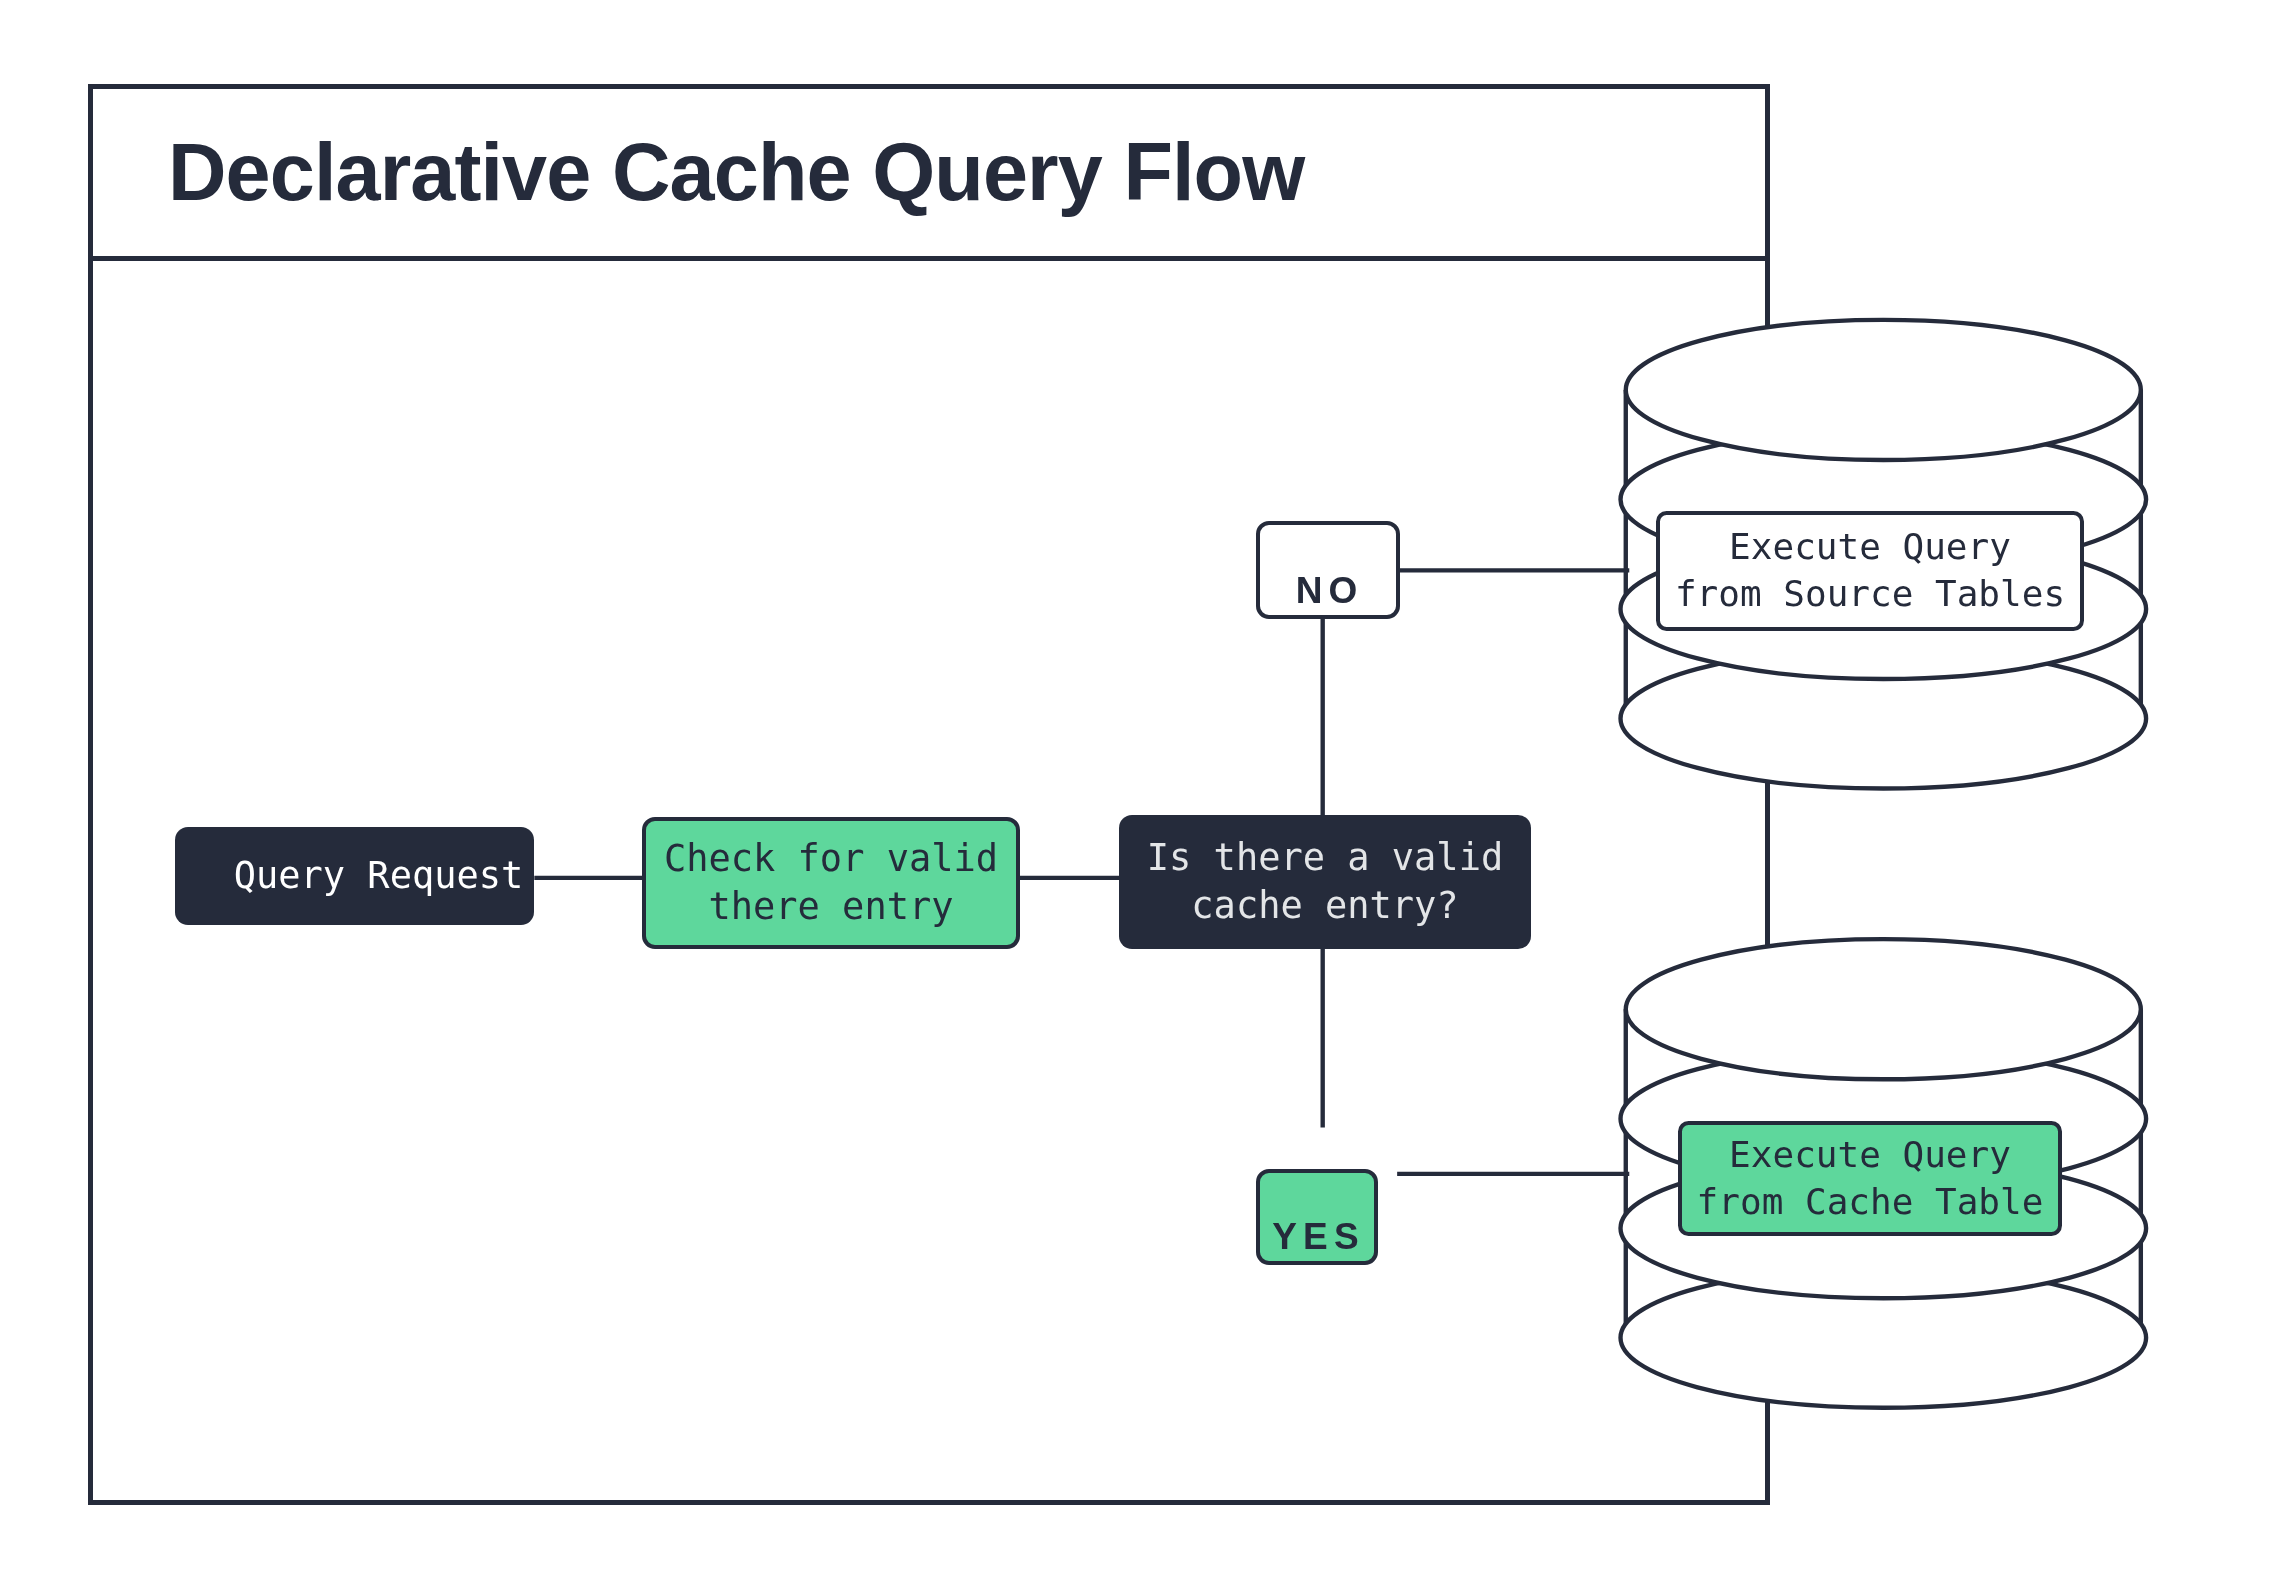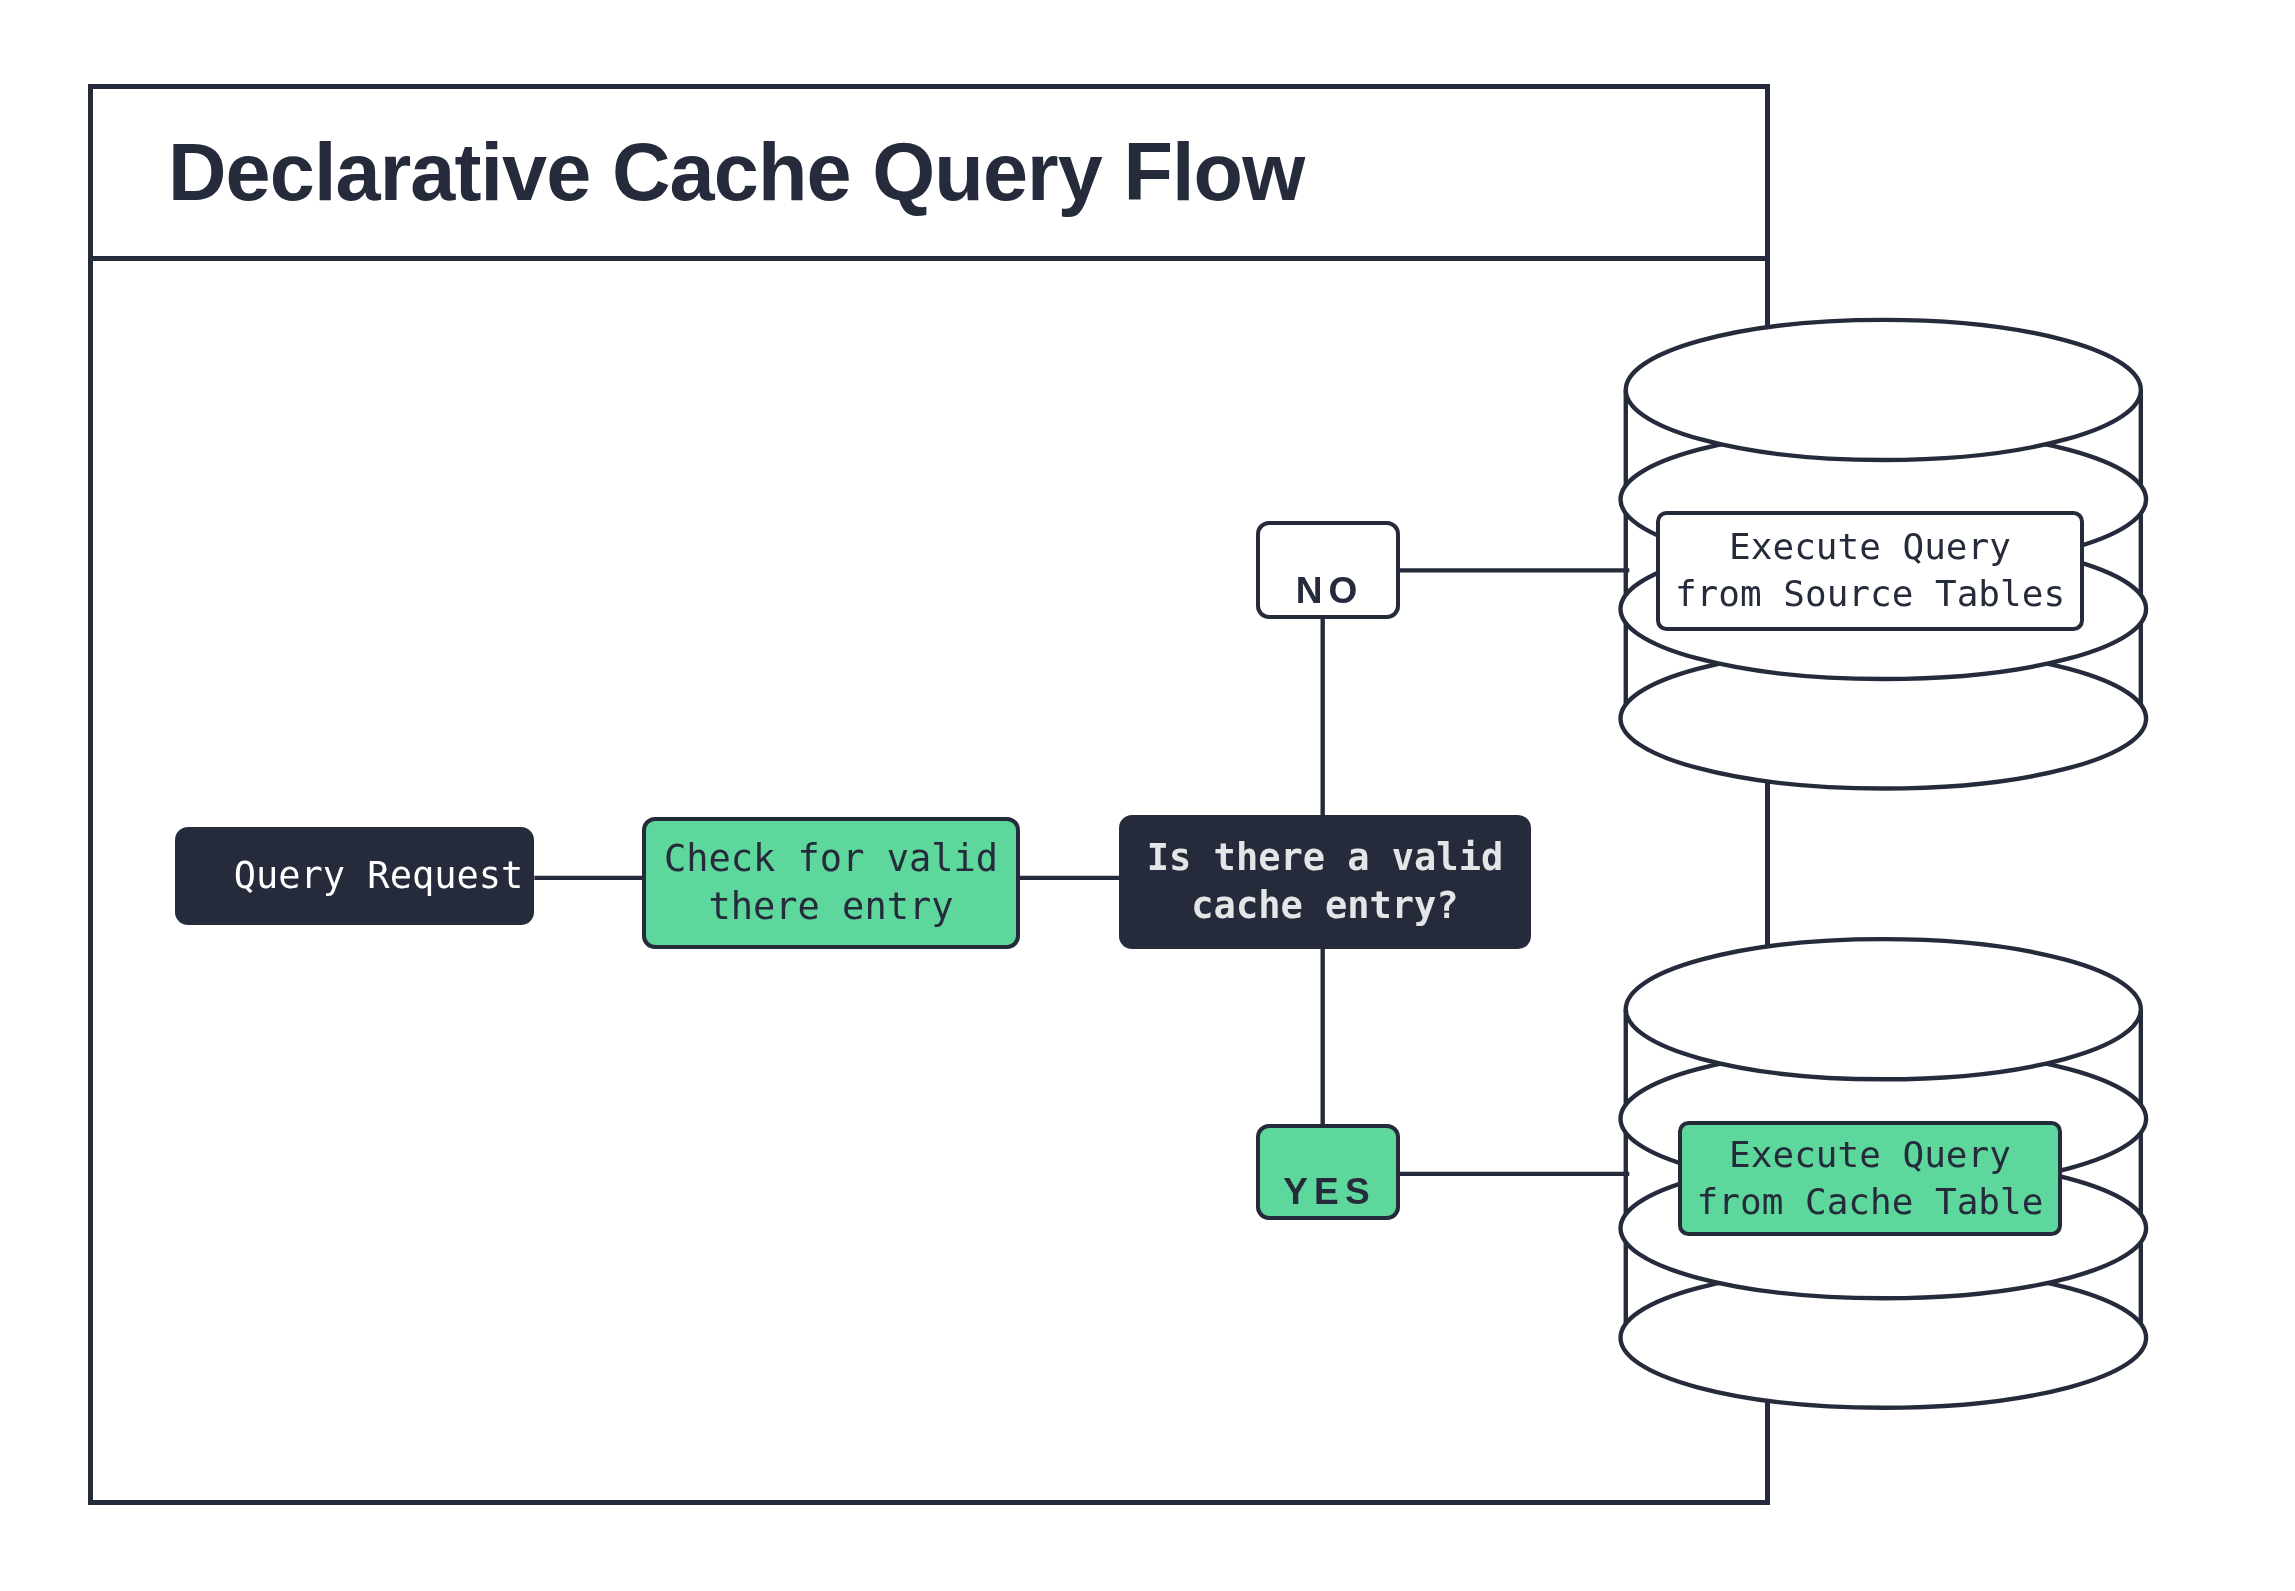--- a/index.html
+++ b/index.html
@@ -59,21 +59,21 @@
     justify-content: center;
     text-align: center;
     box-sizing: border-box;
     border-radius: 13px;
     font-family: "DejaVu Sans Mono", monospace;
     font-size: 37px;
     line-height: 1.3;
     white-space: pre-line;
   }
   .node-dark  { background: var(--ink); color: #ffffff; }
-  .node-dark.decision { color: var(--decision-text); font-weight: bold; }
+  .node-dark.decision { color: var(--decision-text); }
   .node-green { background: var(--green); border: 4.4px solid var(--ink); color: var(--ink); }
   .node-white { background: var(--paper); border: 4.4px solid var(--ink); color: var(--ink); }
   .branch {
     font-family: "Liberation Sans", sans-serif;
     font-weight: 700;
     font-size: 37px;
     letter-spacing: 6.1px;
     padding-left: 3px; 
     align-items: flex-end;
   }
@@ -129,21 +129,21 @@
 
   <div class="node node-dark decision" style="left:1119px; top:815px; width:412px; height:134px;">
     <span>Is there a valid
 cache entry?</span>
   </div>
 
   <div class="node node-white branch" style="left:1256px; top:521px; width:144px; height:98px;">
     <span>NO</span>
   </div>
 
-  <div class="node node-green branch" style="left:1256px; top:1124px; width:144px; height:96px;">
+  <div class="node node-green branch" style="left:1256px; top:1169px; width:122px; height:96px;">
     <span>YES</span>
   </div>
 
   <div class="node node-white db-label" style="left:1656px; top:511px; width:428px; height:120px;">
     <span>Execute Query
 from Source Tables</span>
   </div>
 
   <div class="node node-green db-label" style="left:1678px; top:1121px; width:384px; height:115px;">
     <span>Execute Query

